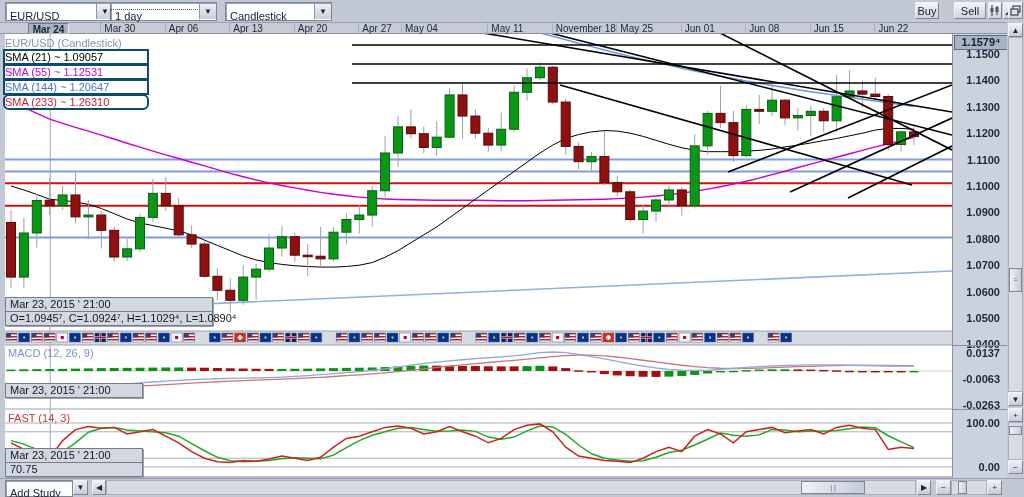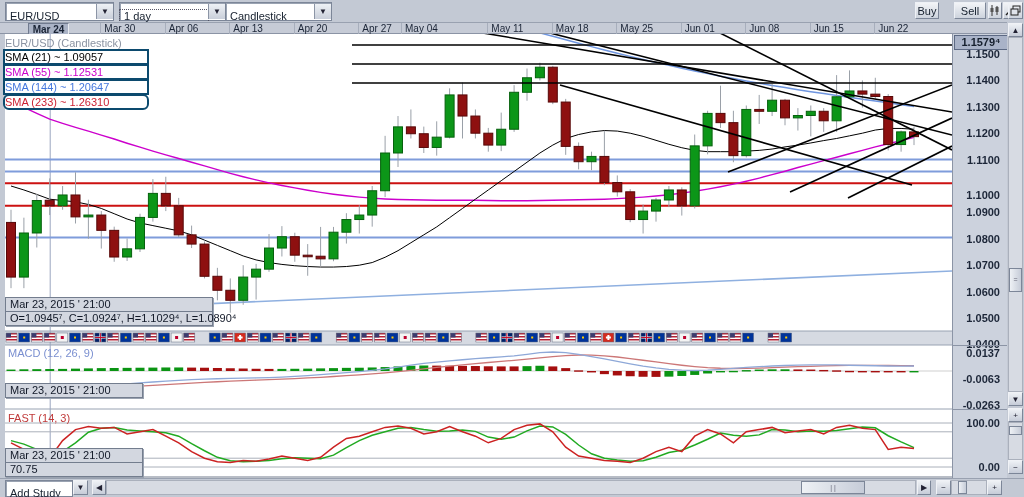--- a/index.html
+++ b/index.html
@@ -63,21 +63,21 @@
 </head>
 <body>
 
 <div id="app">
 
   <div class="toolbar">
     <div class="ddl" style="left:5px;width:107px;">
       <span class="txt">EUR/USD</span>
       <span class="arrowbtn">▼</span>
     </div>
-    <div class="ddl" style="left:119px;width:105px;">
+    <div class="ddl" style="left:110px;width:105px;">
       <span class="txt focusdots">1 day</span>
       <span class="arrowbtn">▼</span>
     </div>
     <div class="ddl" style="left:225px;width:105px;">
       <span class="txt">Candlestick</span>
       <span class="arrowbtn">▼</span>
     </div>
     <div class="btn3d" style="left:915px;width:24px;">
       <span>Buy</span>
     </div>
@@ -107,21 +107,21 @@
 
   <div class="daterow">
       <div class="dtick hl" style="left: 27.7px;">Mar 24</div>
       <div class="dtick" style="left: 100.3px;">Mar 30</div>
       <div class="dtick" style="left: 164.8px;">Apr 06</div>
       <div class="dtick" style="left: 229.3px;">Apr 13</div>
       <div class="dtick" style="left: 293.8px;">Apr 20</div>
       <div class="dtick" style="left: 358.3px;">Apr 27</div>
       <div class="dtick" style="left: 401px;">May 04</div>
       <div class="dtick" style="left: 487.3px;">May 11</div>
-      <div class="dtick" style="left: 551.8px;">May 18</div>
+      <div class="dtick" style="left: 551.8px;">November 18</div>
       <div class="dtick" style="left: 616.3px;">May 25</div>
       <div class="dtick" style="left: 680.8px;">Jun 01</div>
       <div class="dtick" style="left: 745.3px;">Jun 08</div>
       <div class="dtick" style="left: 809.8px;">Jun 15</div>
       <div class="dtick" style="left: 874.3px;">Jun 22</div>
     </div>
 
   <div class="chartwrap">
     <div class="leftedge"></div>
     <svg id="chartsvg" width="947" height="444" viewBox="5 34 947 444">
@@ -792,21 +792,21 @@
     <div class="tip" style="left:5px;top:428px;width:128px;">70.75</div>
 
     <div class="axiscol">
       <div class="curcell">1.1579⁴</div>
       <div id="axislabels">
           <div class="pricelabel" style="top: 14px;">1.1500</div>
           <div class="pricelabel" style="top: 40.4px;">1.1400</div>
           <div class="pricelabel" style="top: 66.8px;">1.1300</div>
           <div class="pricelabel" style="top: 93.2px;">1.1200</div>
           <div class="pricelabel" style="top: 119.6px;">1.1100</div>
-          <div class="pricelabel" style="top: 155px; margin-left: 12px;">1.1000</div>
+          <div class="pricelabel" style="top: 146px; margin-left: 12px;">1.1000</div>
           <div class="pricelabel" style="top: 172.4px;">1.0900</div>
           <div class="pricelabel" style="top: 198.8px;">1.0800</div>
           <div class="pricelabel" style="top: 225.2px;">1.0700</div>
           <div class="pricelabel" style="top: 251.6px;">1.0600</div>
           <div class="pricelabel" style="top: 278px;">1.0500</div>
           <div class="pricelabel" style="top: 304.4px;">1.0400</div>
           <div class="pricelabel" style="top: 313.053px;">0.0137</div>
           <div class="pricelabel" style="top: 339.253px;">-0.0063</div>
           <div class="pricelabel" style="top: 365.453px;">-0.0263</div>
           <div class="pricelabel" style="top: 383px;">100.00</div>

